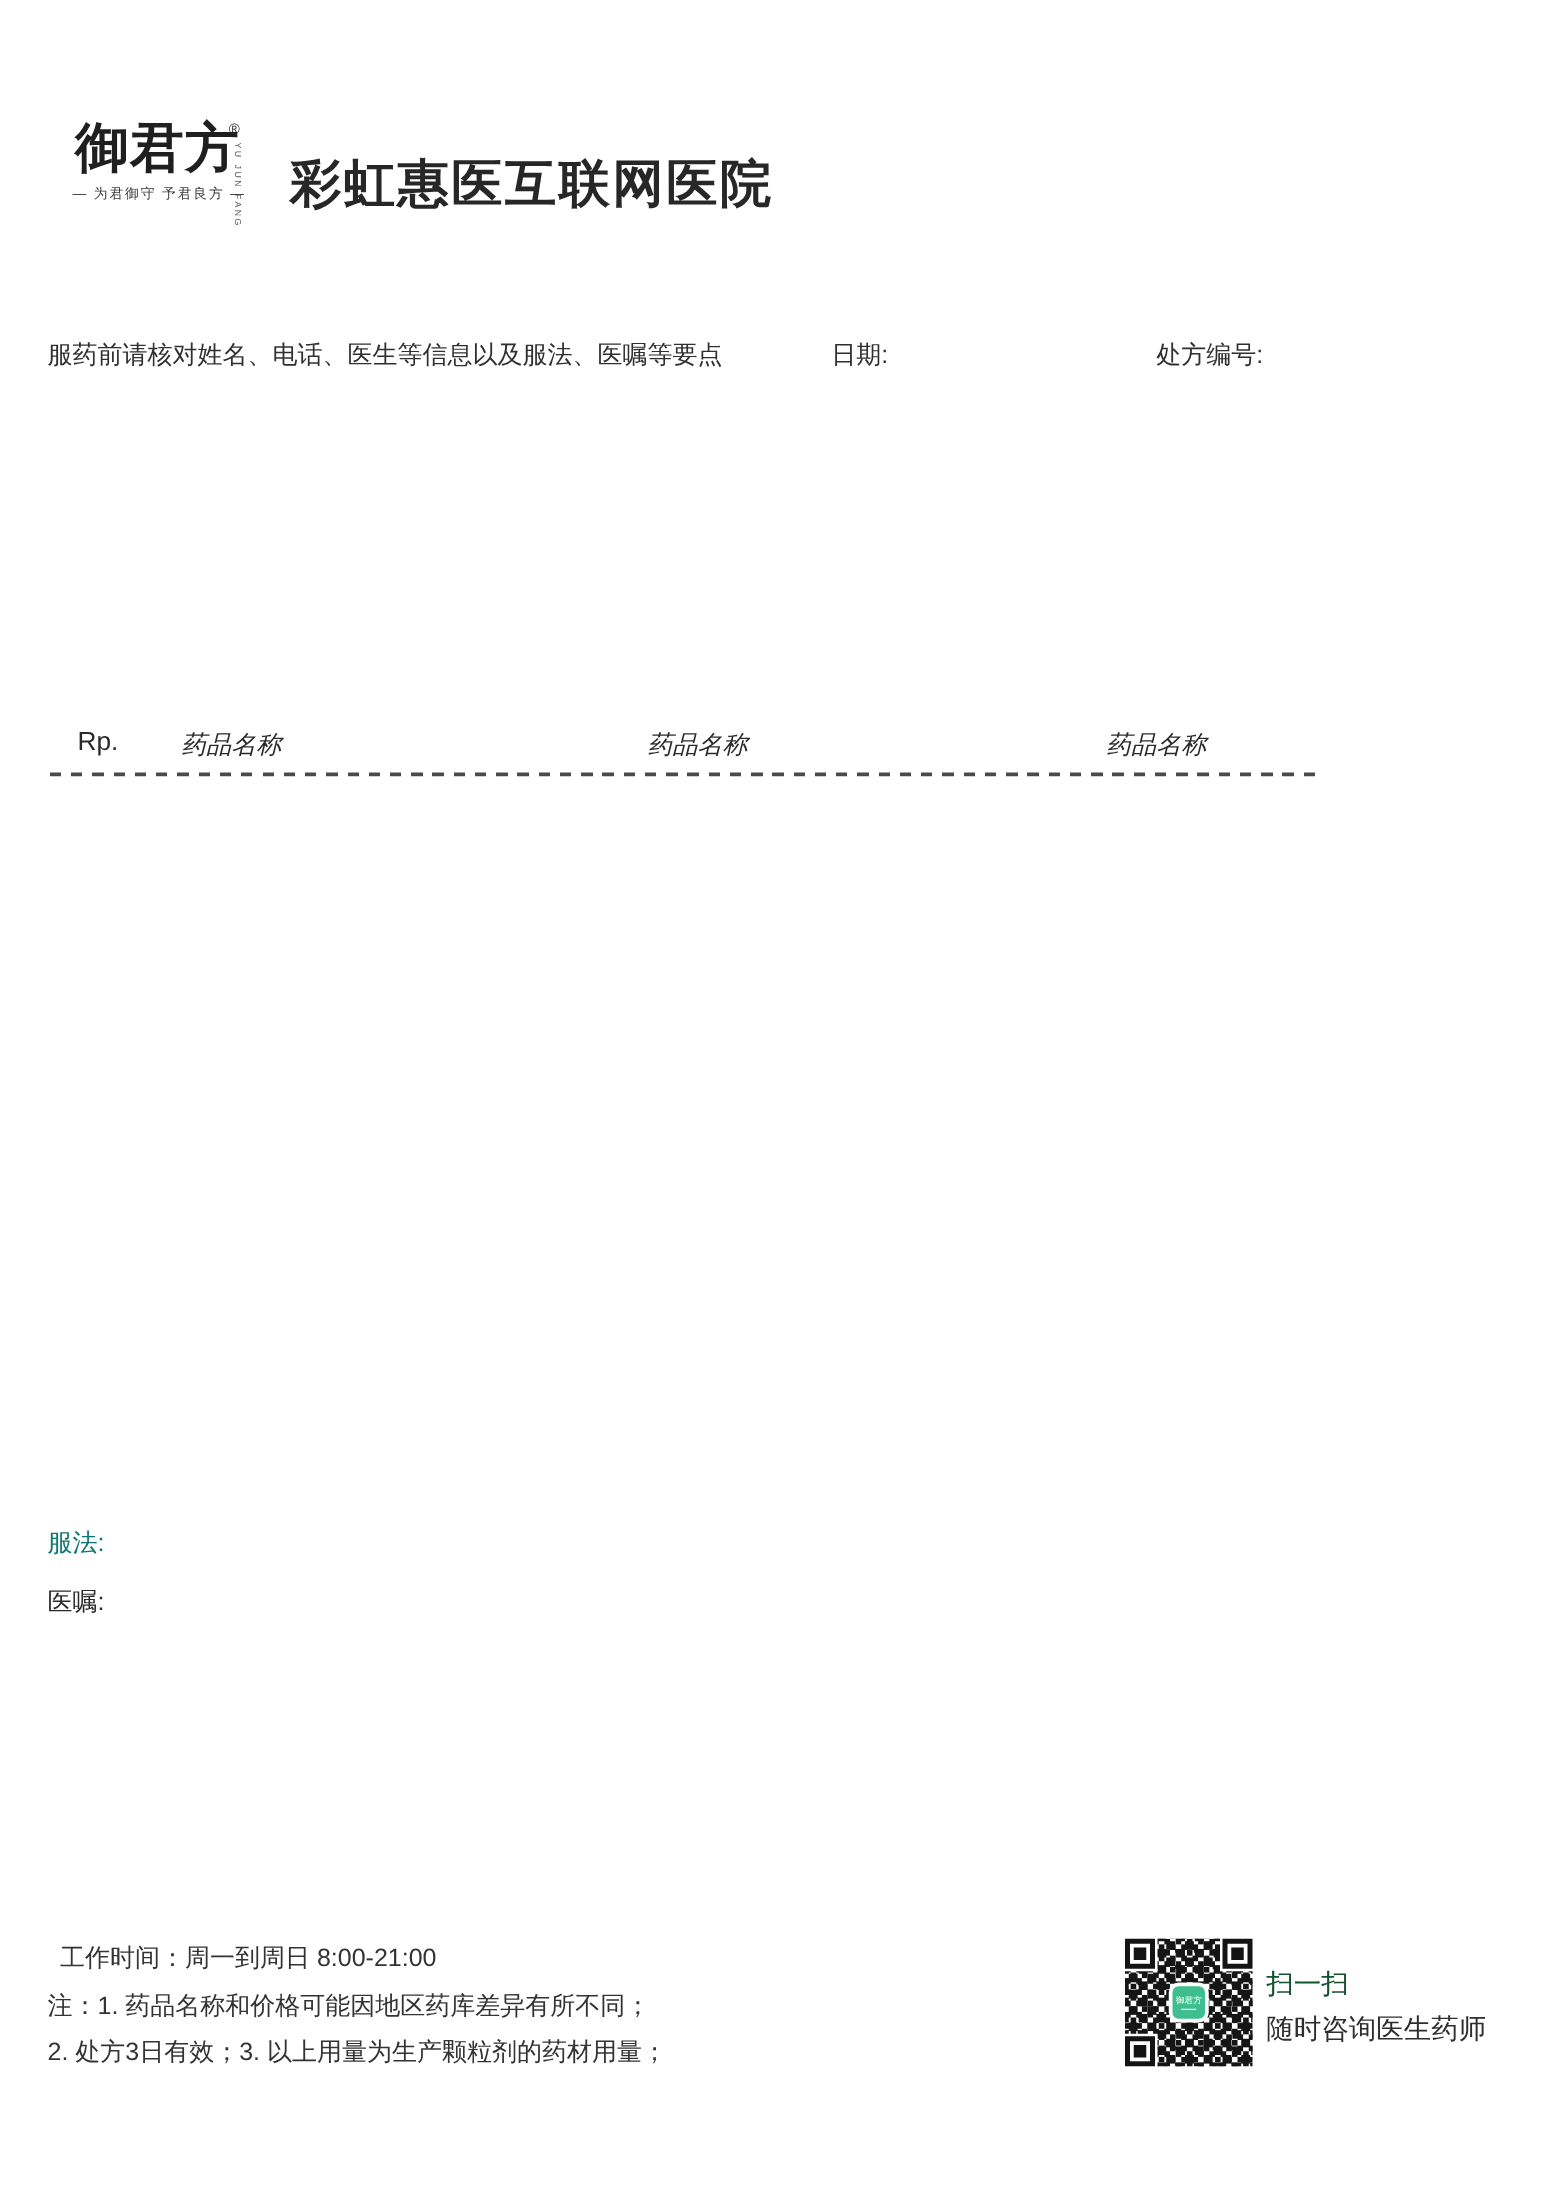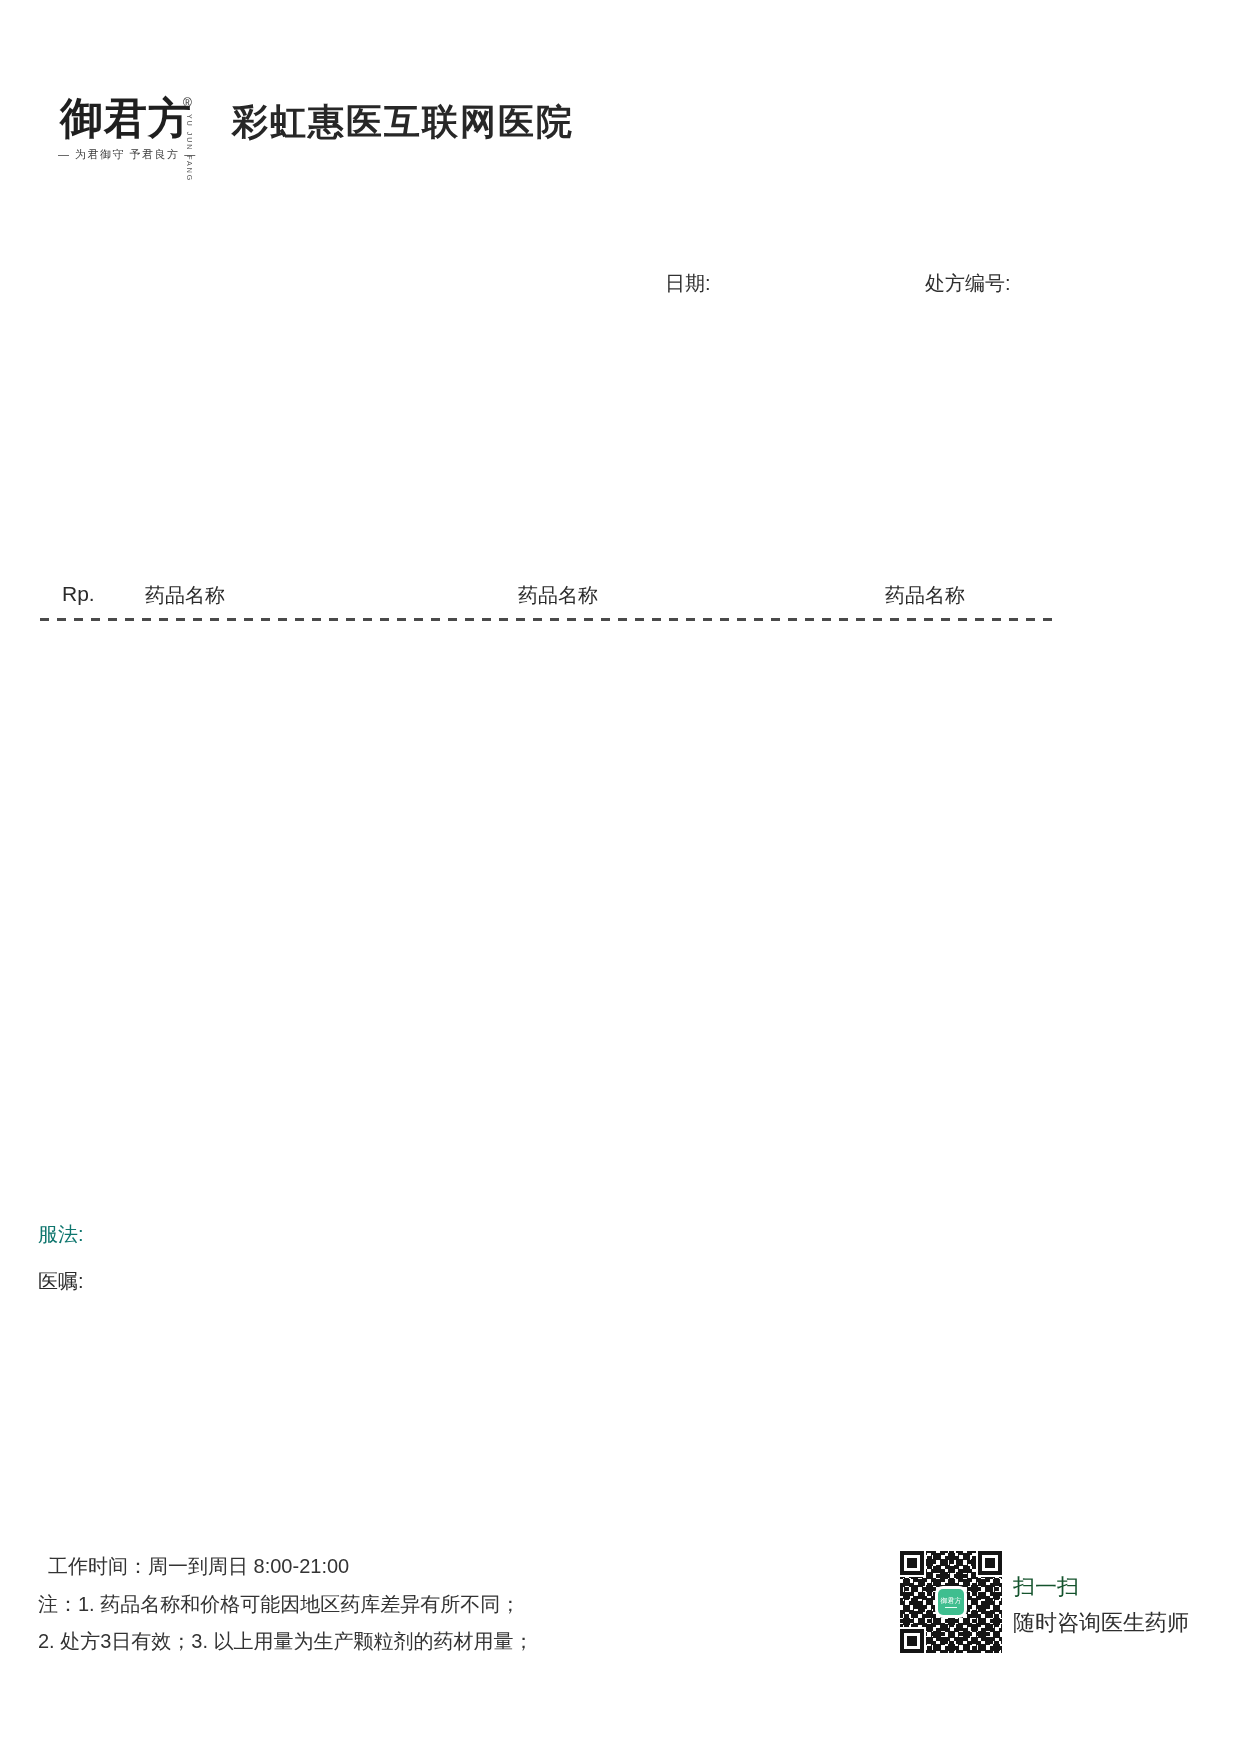--- a/index.html
+++ b/index.html
@@ -9,21 +9,21 @@
   }
   .abs { position:absolute; white-space:nowrap; }
 
   
   .logo-text { left:60px; top:90px; font-family:"DejaVu Serif", serif;
     font-size:43px; font-weight:700; color:#1f1f1f; letter-spacing:1px; }
   .logo-reg { left:183px; top:96px; font-size:12px; color:#2a2a2a; }
   .logo-vert { left:186px; top:114px; font-size:7px; letter-spacing:2px; color:#555;
     writing-mode:vertical-rl; }
   .logo-tagline { left:58px; top:147px; font-size:11px; letter-spacing:1.5px; color:#3a3a3a; }
-  .hospital-title { left:232px; top:98px; font-size:36px; font-weight:800;
+  .hospital-title { left:232px; top:120px; font-size:41px; font-weight:800;
     letter-spacing:2px; color:#272727; }
 
   
   .notice-text { left:38px; top:270px; font-size:20px; color:#303030; }
   .date-label { left:665px; top:270px; font-size:20px; color:#303030; }
   .rxno-label { left:925px; top:270px; font-size:20px; color:#303030; }
 
   
   .patient-box { left:40px; top:320px; width:1013px; height:218px;
     border:2px solid #1c1c1c; border-radius:10px; background:#fff; }
@@ -32,21 +32,21 @@
   .vdiv { position:absolute; top:15px; width:2px; height:47px; background:#1c1c1c; }
   .vdiv1 { left:291px; } .vdiv2 { left:575px; } .vdiv3 { left:864px; }
   .pfield { position:absolute; top:26px; font-size:20px; color:#242424; }
   .pf0 { left:15px; } .pf1 { left:310px; } .pf2 { left:588px; } .pf3 { left:878px; }
   .addr-label { position:absolute; left:15px; top:102px; font-size:20px; color:#242424; }
   .diag-label { position:absolute; left:15px; top:176px; font-size:20px; color:#242424; }
 
   
   .rp-label { left:62px; top:582px; font-size:21px; color:#2a2a2a; }
   .drug-h1 { left:145px; } .drug-h2 { left:518px; } .drug-h3 { left:885px; }
-  .drug-h { top:582px; font-size:20px; color:#2a2a2a; }
+  .drug-h { top:582px; font-size:20px; color:#2a2a2a;font-style:italic; }
   .dashed-line { left:40px; top:618px; width:1013px; height:3px;
     background:repeating-linear-gradient(90deg,#4a4a4a 0 9px, transparent 9px 17px); }
 
   
   .method-label { left:38px; top:1221px; font-size:20px; color:#0f766e; }
   .advice-label { left:38px; top:1268px; font-size:20px; color:#2a2a2a; }
 
   
   .sign-box { left:40px; top:1330px; width:1013px; height:161px;
     border:2px solid #1c1c1c; border-radius:10px; background:#fff; }
@@ -82,20 +82,21 @@
 <body>
 
 <div class="page">
 
   <div class="abs logo-text">御君方</div>
   <div class="abs logo-reg">®</div>
   <div class="abs logo-vert">YU JUN FANG</div>
   <div class="abs logo-tagline">— 为君御守 予君良方 —</div>
   <div class="abs hospital-title">彩虹惠医互联网医院</div>
 
+  <div class="abs notice-text">服药前请核对姓名、电话、医生等信息以及服法、医嘱等要点</div>
   <div class="abs date-label">日期:</div>
   <div class="abs rxno-label">处方编号:</div>
 
 
   <div class="abs rp-label">Rp.</div>
   <div class="abs drug-h drug-h1">药品名称</div>
   <div class="abs drug-h drug-h2">药品名称</div>
   <div class="abs drug-h drug-h3">药品名称</div>
   <div class="abs dashed-line"></div>
 

